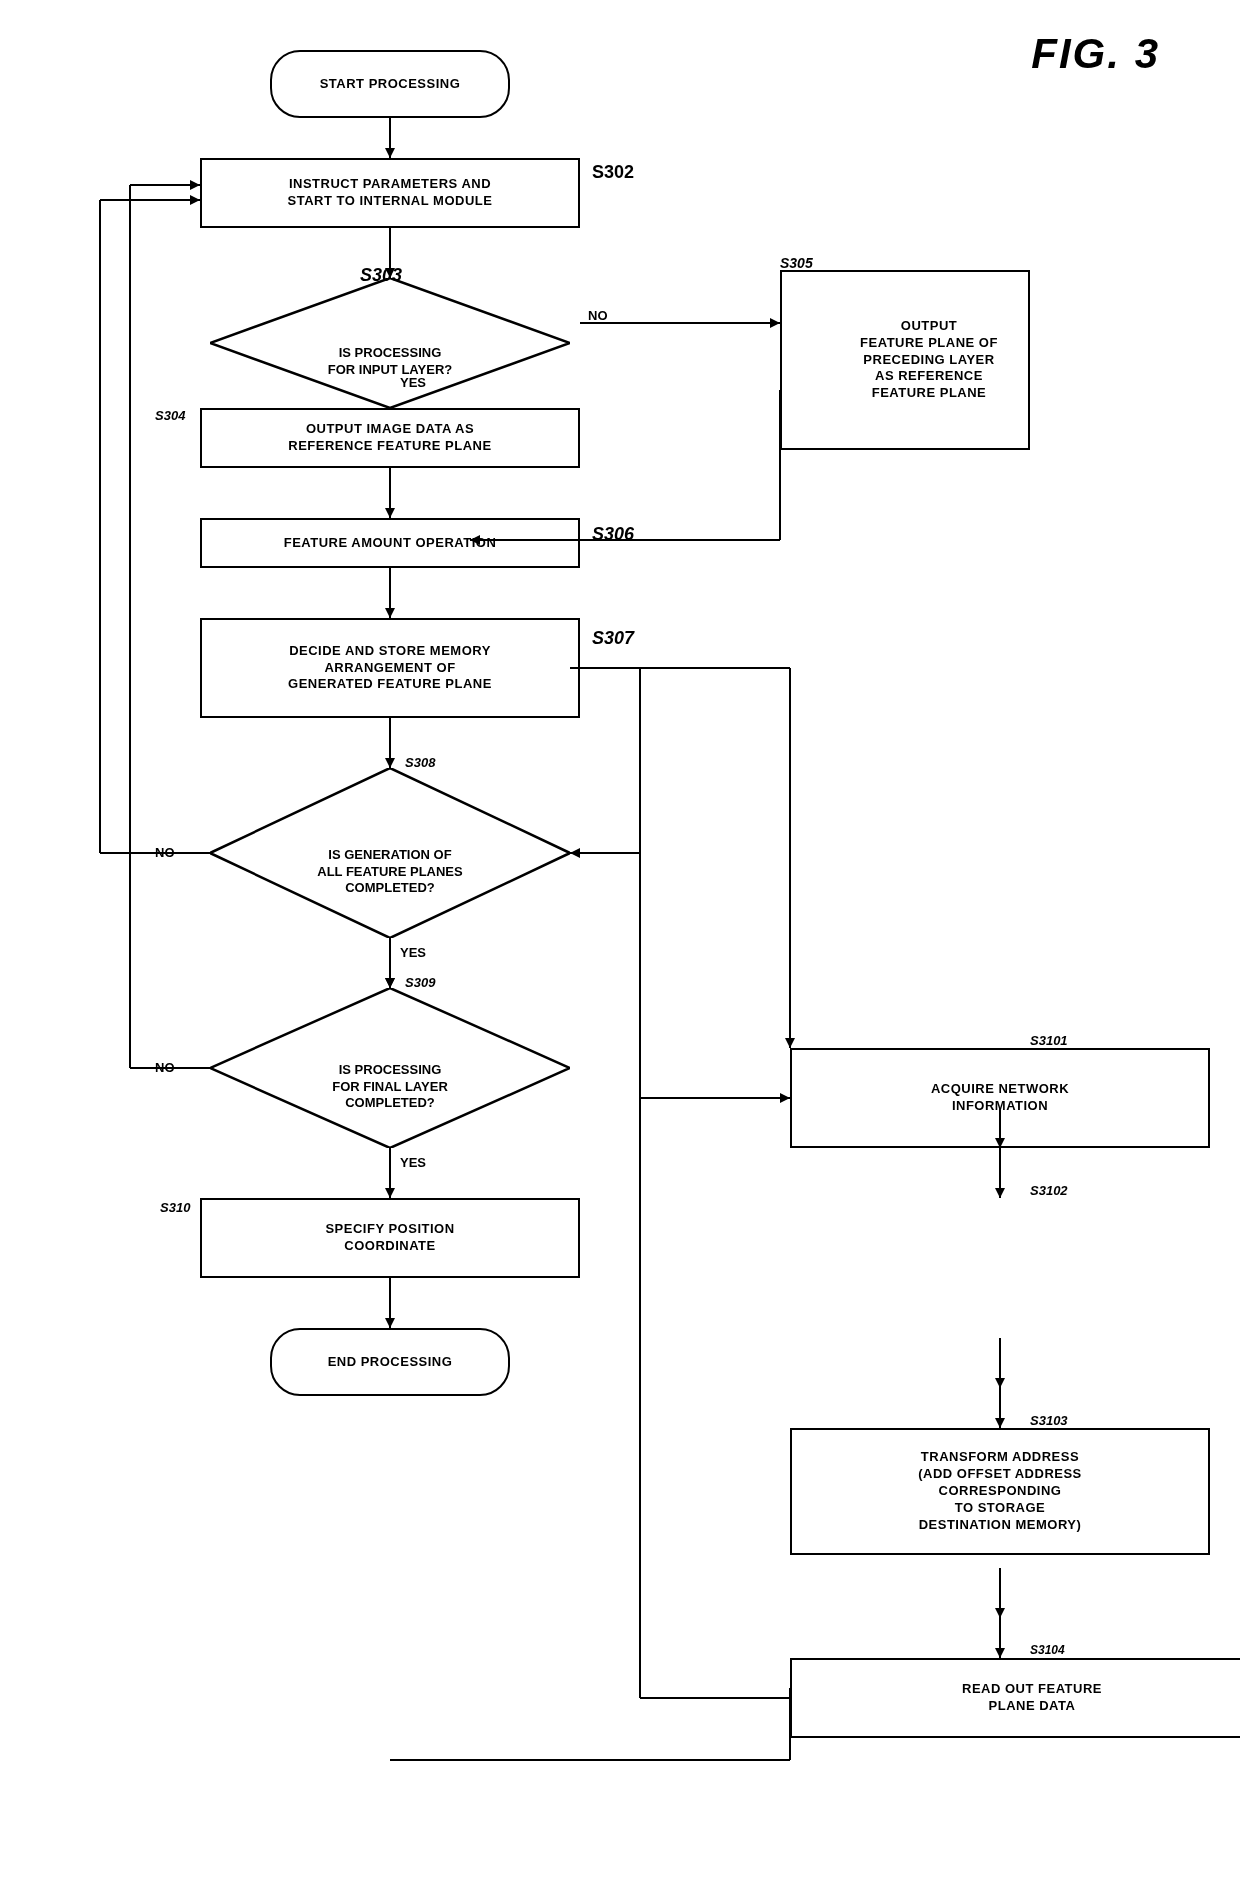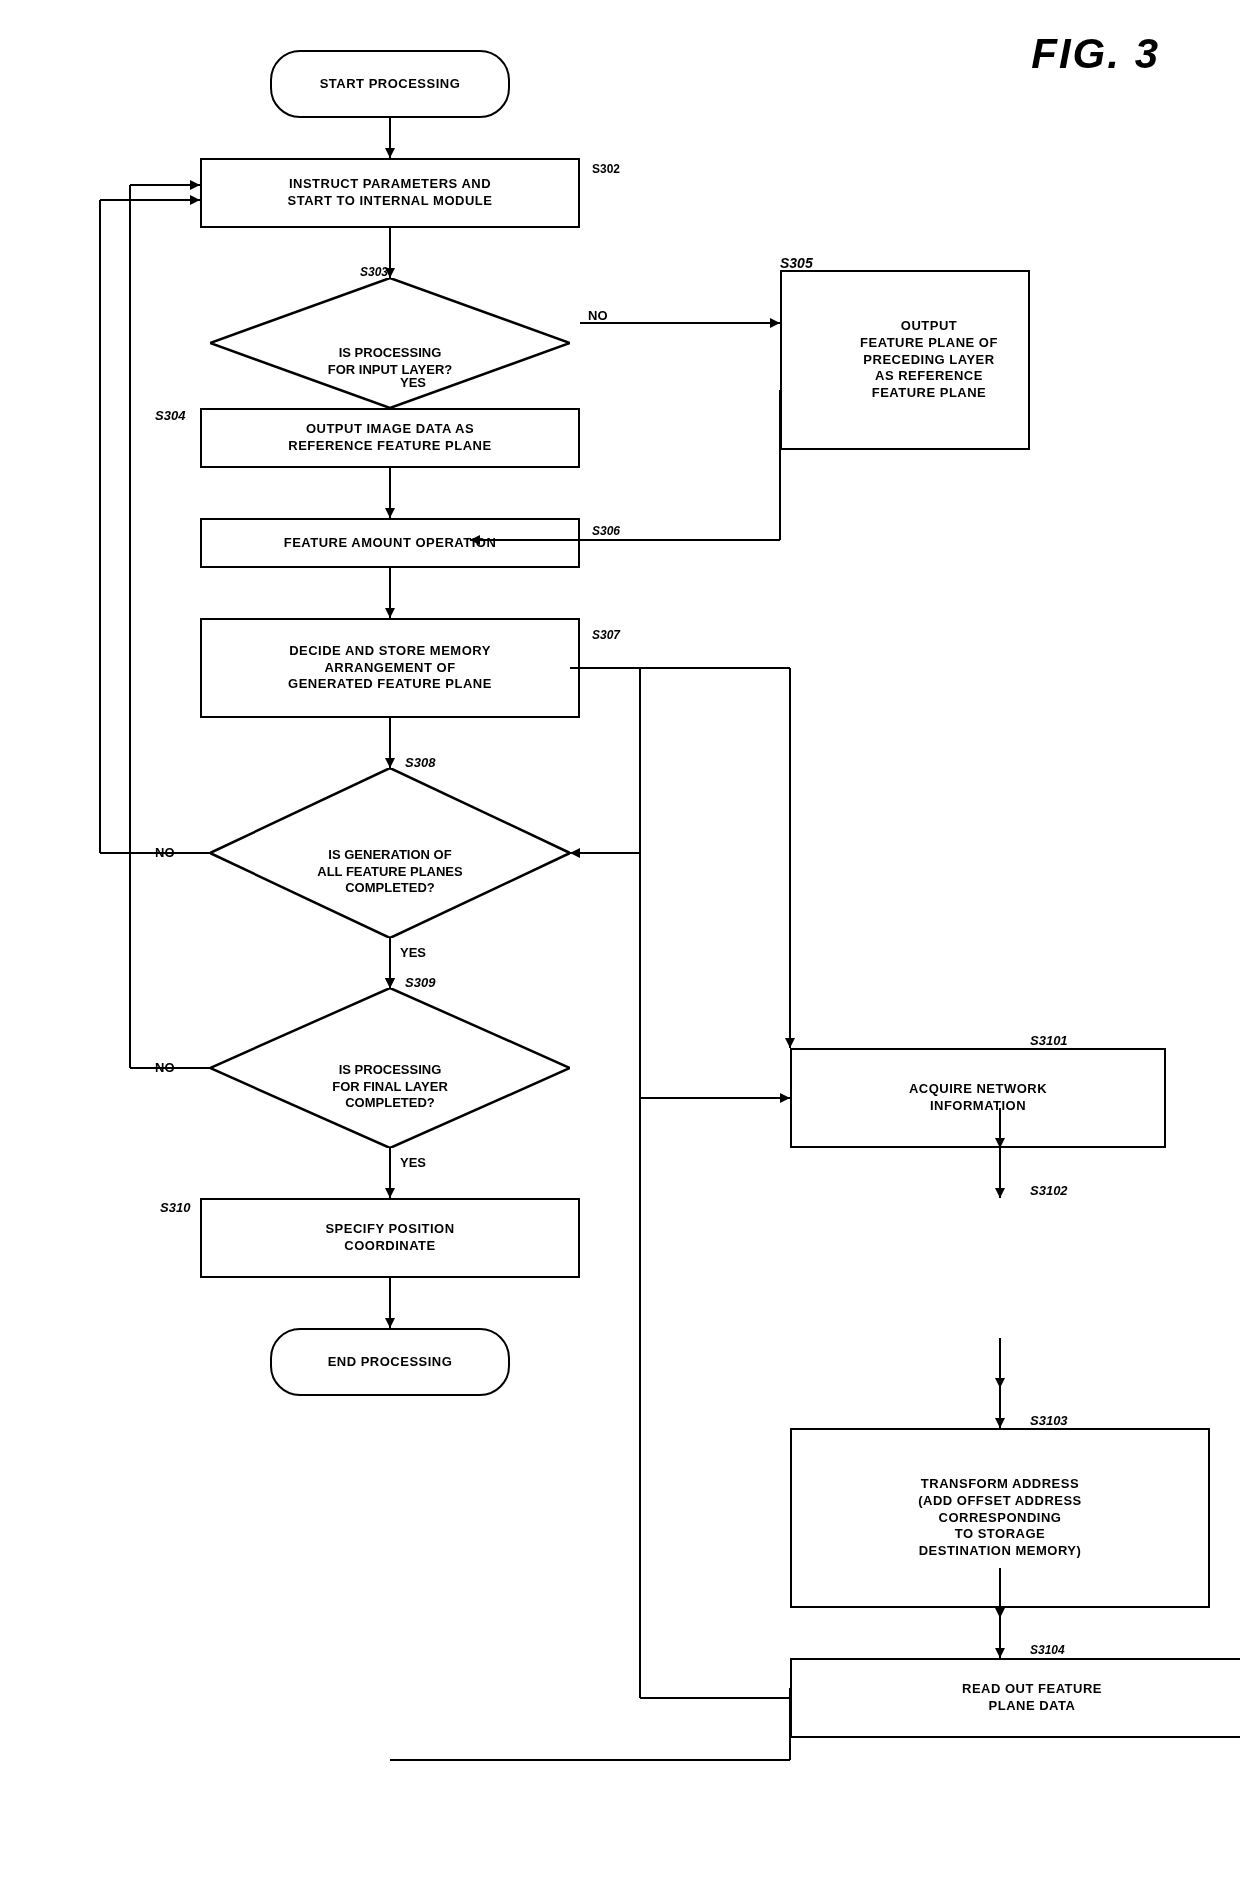--- a/index.html
+++ b/index.html
@@ -73,21 +73,21 @@
       text-align: center;
       font-size: 13px;
       font-weight: bold;
       line-height: 1.3;
       margin-top: 38px;
     }
 
     
     .label {
       position: absolute;
-      font-size: 12px;
+      font-size: 18px;
       font-weight: bold;
     }
 
     
     .arrows-svg {
       position: absolute;
       top: 0; left: 0;
       width: 1240px;
       height: 1899px;
       pointer-events: none;
@@ -242,28 +242,28 @@
 
   <div class="shape rect" style="left:200px; top:1198px; width:380px; height:80px;">
     <span>SPECIFY POSITION<br>COORDINATE</span>
   </div>
 
   <div class="shape rounded-rect" style="left:270px; top:1328px; width:240px; height:68px;">
     <span>END
 PROCESSING</span>
   </div>
 
-  <div class="shape rect" style="left:790px; top:1048px; width:376px; height:100px;">
+  <div class="shape rect" style="left:790px; top:1048px; width:420px; height:100px;">
     <span>ACQUIRE NETWORK<br>INFORMATION</span>
   </div>
   <div class="label" style="left:1030px; top:1033px; font-style:italic; font-size:13px;">S3101</div>
 
   <div class="label" style="left:1030px; top:1183px; font-style:italic; font-size:13px;">S3102</div>
 
-  <div class="shape rect" style="left:790px; top:1428px; width:420px; height:180px;">
+  <div class="shape rect" style="left:790px; top:1428px; width:420px; height:127px;">
     <span>TRANSFORM ADDRESS<br>(ADD OFFSET ADDRESS<br>CORRESPONDING<br>TO STORAGE<br>DESTINATION MEMORY)</span>
   </div>
   <div class="label" style="left:1030px; top:1413px; font-style:italic; font-size:13px;">S3103</div>
 
   <div class="shape rect" style="left:790px; top:1658px; width:484px; height:80px;">
     <span>READ OUT FEATURE<br>PLANE DATA</span>
   </div>
   <div class="label" style="left:1030px; top:1643px; font-style:italic; font-size:12px;">S3104</div>
 
   <svg class="arrows-svg">

